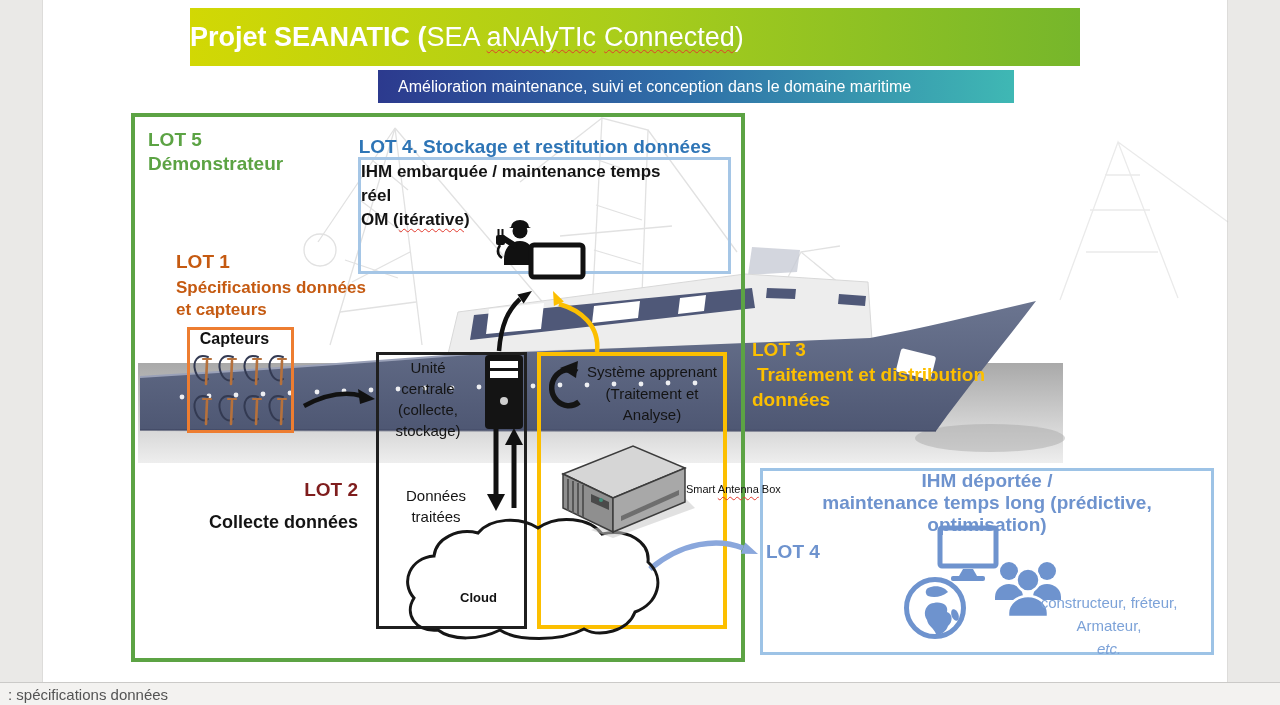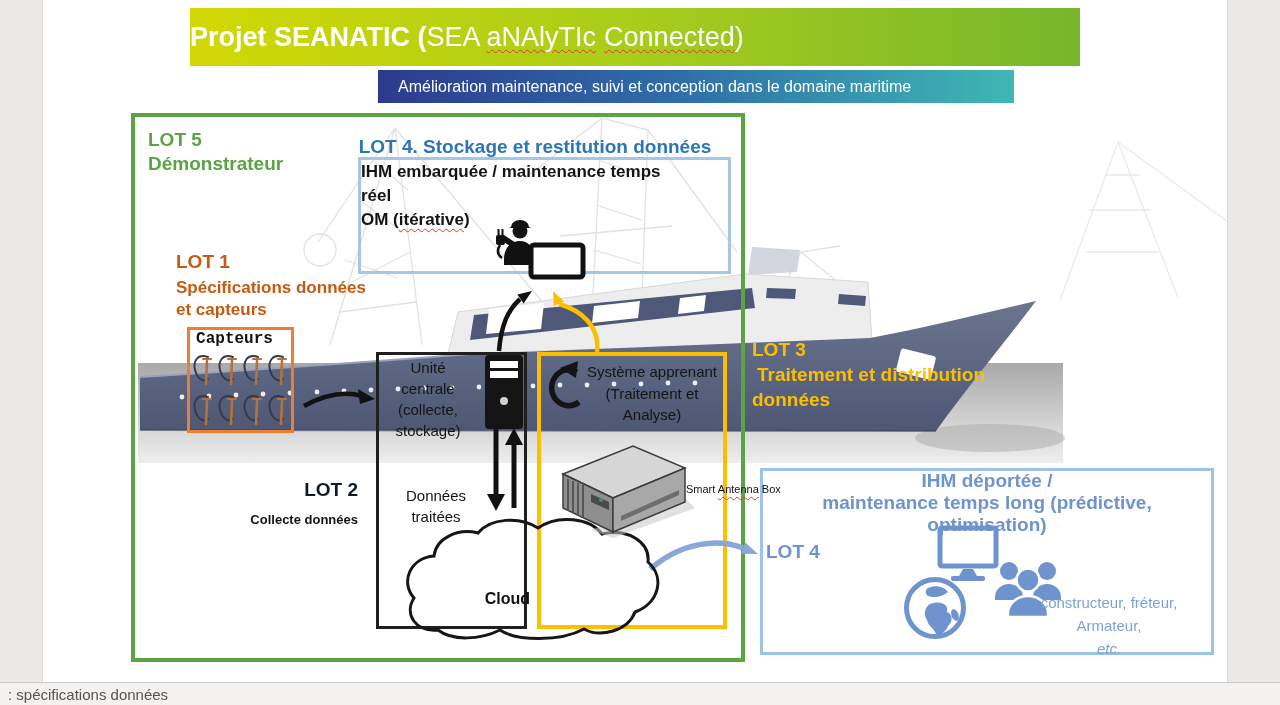--- a/index.html
+++ b/index.html
@@ -32,26 +32,26 @@
 
   
   .lbl-big { font-size:19px; font-weight:bold; }
   #lot5-label { left:148px; top:128px; color:#5ca344; line-height:24px; }
   #lot4-title { left:340px; top:136px; width:390px; text-align:center; color:#2e75b6; }
   #ihm-text { left:361px; top:160px; width:367px; text-align:left;
               font-size:17px; font-weight:bold; color:#141414; line-height:24px; }
   #lot1-label { left:176px; top:251px; color:#c55a11; }
   #lot1-sub   { left:176px; top:277px; color:#c55a11; font-size:17px; font-weight:bold; line-height:22px; }
   #capteurs-label { left:187px; top:330px; width:95px; text-align:center;
-                    font-size:16px; font-weight:bold; color:#111;font-family:Liberation Mono, monospace; }
+                    font-size:16px; font-weight:bold; color:#111; }
   #unite-label { left:378px; top:357px; width:100px; text-align:center; font-size:15px; color:#141414; line-height:21px; }
   #donnees-label { left:390px; top:485px; width:92px; text-align:center; font-size:15px; color:#141414; line-height:21px; }
-  #cloud-label { left:460px; top:590px; width:70px; text-align:right; font-size:16px; font-weight:bold; color:#111; }
-  #lot2-label { left:238px; top:479px; width:120px; text-align:right; color:#0f172a; }
-  #lot2-sub   { left:184px; top:512px; width:174px; text-align:right; color:#141414; font-size:13px; font-weight:bold; }
+  #cloud-label { left:460px; top:590px; width:70px; text-align:left; font-size:13px; font-weight:bold; color:#111; }
+  #lot2-label { left:238px; top:479px; width:120px; text-align:right; color:#7f1d1d; }
+  #lot2-sub   { left:184px; top:512px; width:174px; text-align:right; color:#141414; font-size:18px; font-weight:bold; }
   #systeme-label { left:576px; top:361px; width:152px; text-align:center; font-size:15px; color:#141414; line-height:21.5px; }
   #smart-label { left:686px; top:483px; font-size:11px; color:#111; white-space:nowrap; }
   #lot3-label { left:752px; top:337px; color:#fcbf00; line-height:25px; width:260px; }
   #lot3-label .ind { margin-left:5px; }
   #remote-heading { left:766px; top:470px; width:442px; text-align:center; color:#6e93ce; line-height:22px; }
   #lot4-label { left:766px; top:541px; color:#6e93ce; }
   #audience { left:1018px; top:591px; width:182px; text-align:center; font-size:15px; color:#7ca2d8; line-height:23px; }
   #audience .it { font-style:italic; }
 
   

